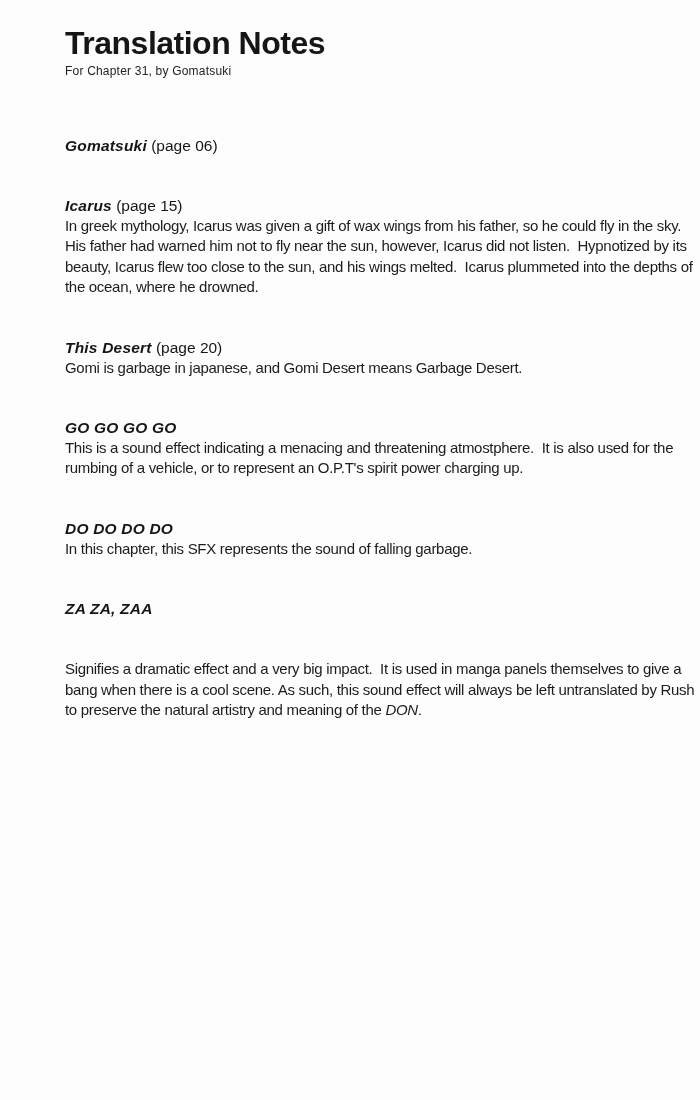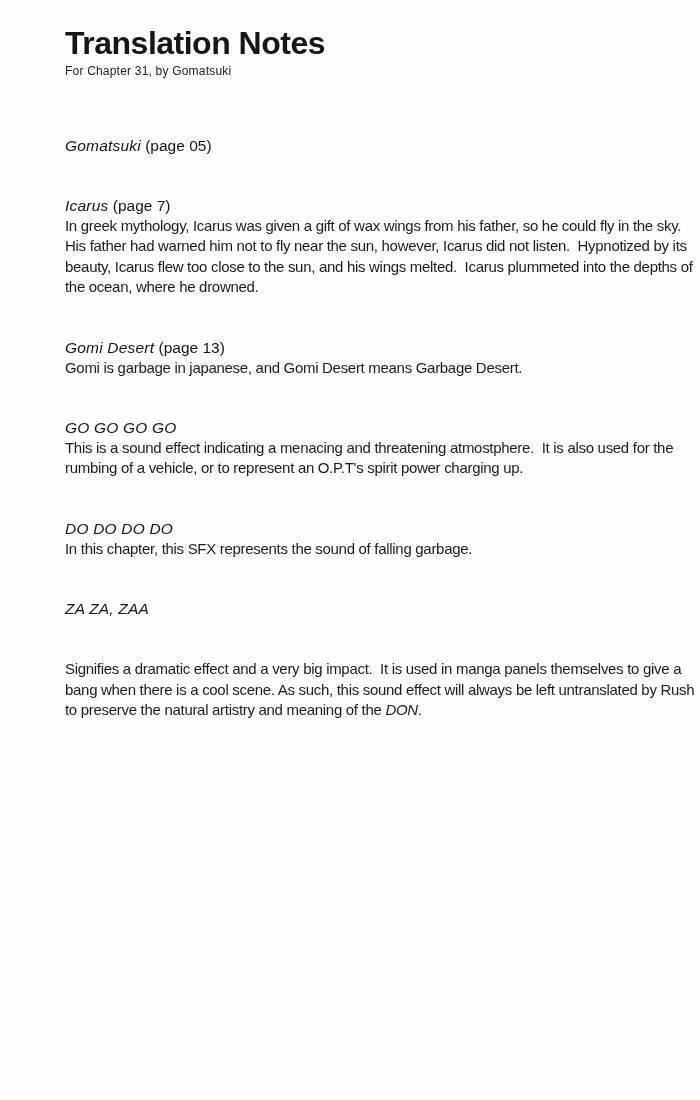--- a/index.html
+++ b/index.html
@@ -36,21 +36,21 @@
   main.notes { margin-top: 58px; }
   section.note + section.note { margin-top: 40px; }
   h2.note-heading {
     margin: 0;
     font-size: 15.5px;
     line-height: 20px;
     font-weight: 400;
     color: #161616;
   }
   h2.note-heading .term {
-    font-weight: 400;
+    font-weight: 700;
     font-style: italic;
     letter-spacing: 0.2px;
   }
   h2.note-heading .pageref {
     font-weight: 400;
     font-style: normal;
   }
   p.note-body {
     margin: 0;
     max-width: 645px;
@@ -68,30 +68,30 @@
 <div class="page">
 
   <header>
     <h1 class="title">Translation Notes</h1>
     <div class="subtitle">For Chapter 31, by Gomatsuki</div>
   </header>
 
   <main class="notes">
 
     <section class="note">
-      <h2 class="note-heading"><span class="term">Gomatsuki</span><span class="pageref"> (page 05)</span></h2>
+      <h2 class="note-heading"><span class="term">Gomatsuki</span><span class="pageref"> (page 06)</span></h2>
     </section>
 
     <section class="note">
-      <h2 class="note-heading"><span class="term">Icarus</span><span class="pageref"> (page 7)</span></h2>
+      <h2 class="note-heading"><span class="term">Icarus</span><span class="pageref"> (page 15)</span></h2>
       <p class="note-body">In greek mythology, Icarus was given a gift of wax wings from his father, so he could fly in the sky.  His father had warned him not to fly near the sun, however, Icarus did not listen.  Hypnotized by its beauty, Icarus flew too close to the sun, and his wings melted.  Icarus plummeted into the depths of the ocean, where he drowned.</p>
     </section>
 
     <section class="note">
-      <h2 class="note-heading"><span class="term">Gomi Desert</span><span class="pageref"> (page 13)</span></h2>
+      <h2 class="note-heading"><span class="term">This Desert</span><span class="pageref"> (page 20)</span></h2>
       <p class="note-body">Gomi is garbage in japanese, and Gomi Desert means Garbage Desert.</p>
     </section>
 
     <section class="note">
       <h2 class="note-heading"><span class="term">GO GO GO GO</span><span class="pageref"></span></h2>
       <p class="note-body">This is a sound effect indicating a menacing and threatening atmostphere.  It is also used for the rumbing of a vehicle, or to represent an O.P.T's spirit power charging up.</p>
     </section>
 
     <section class="note">
       <h2 class="note-heading"><span class="term">DO DO DO DO</span><span class="pageref"></span></h2>

